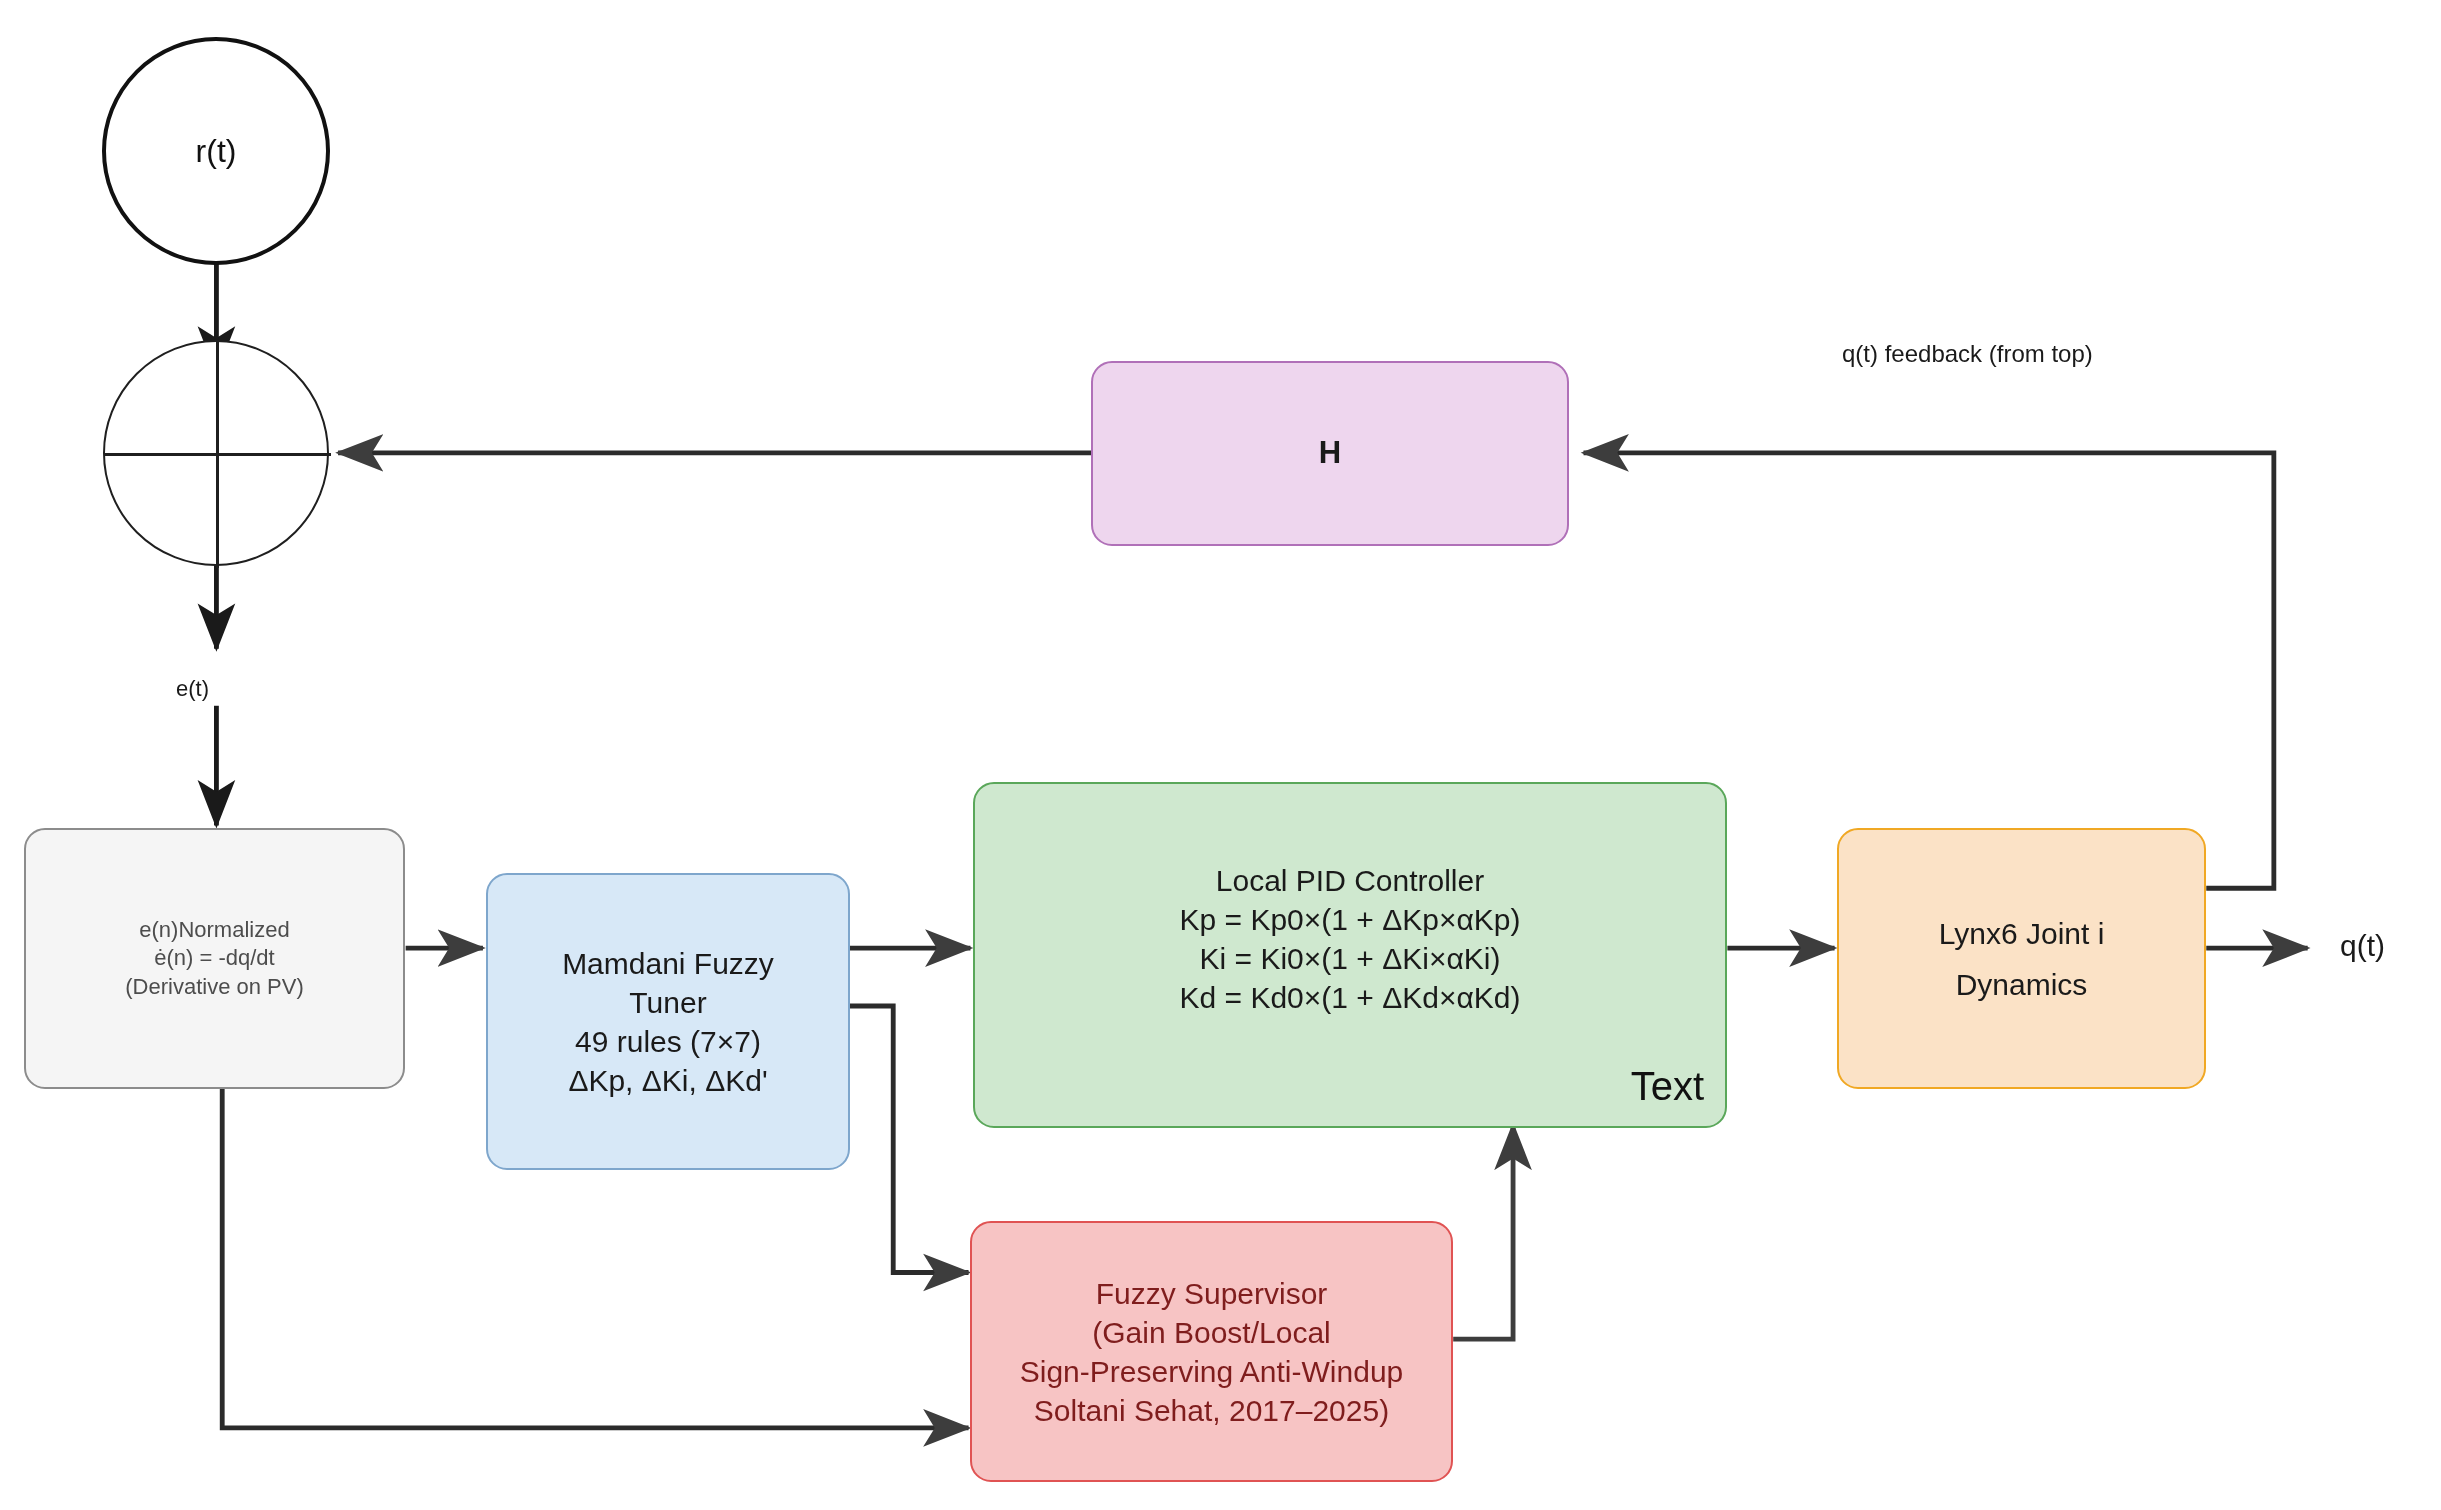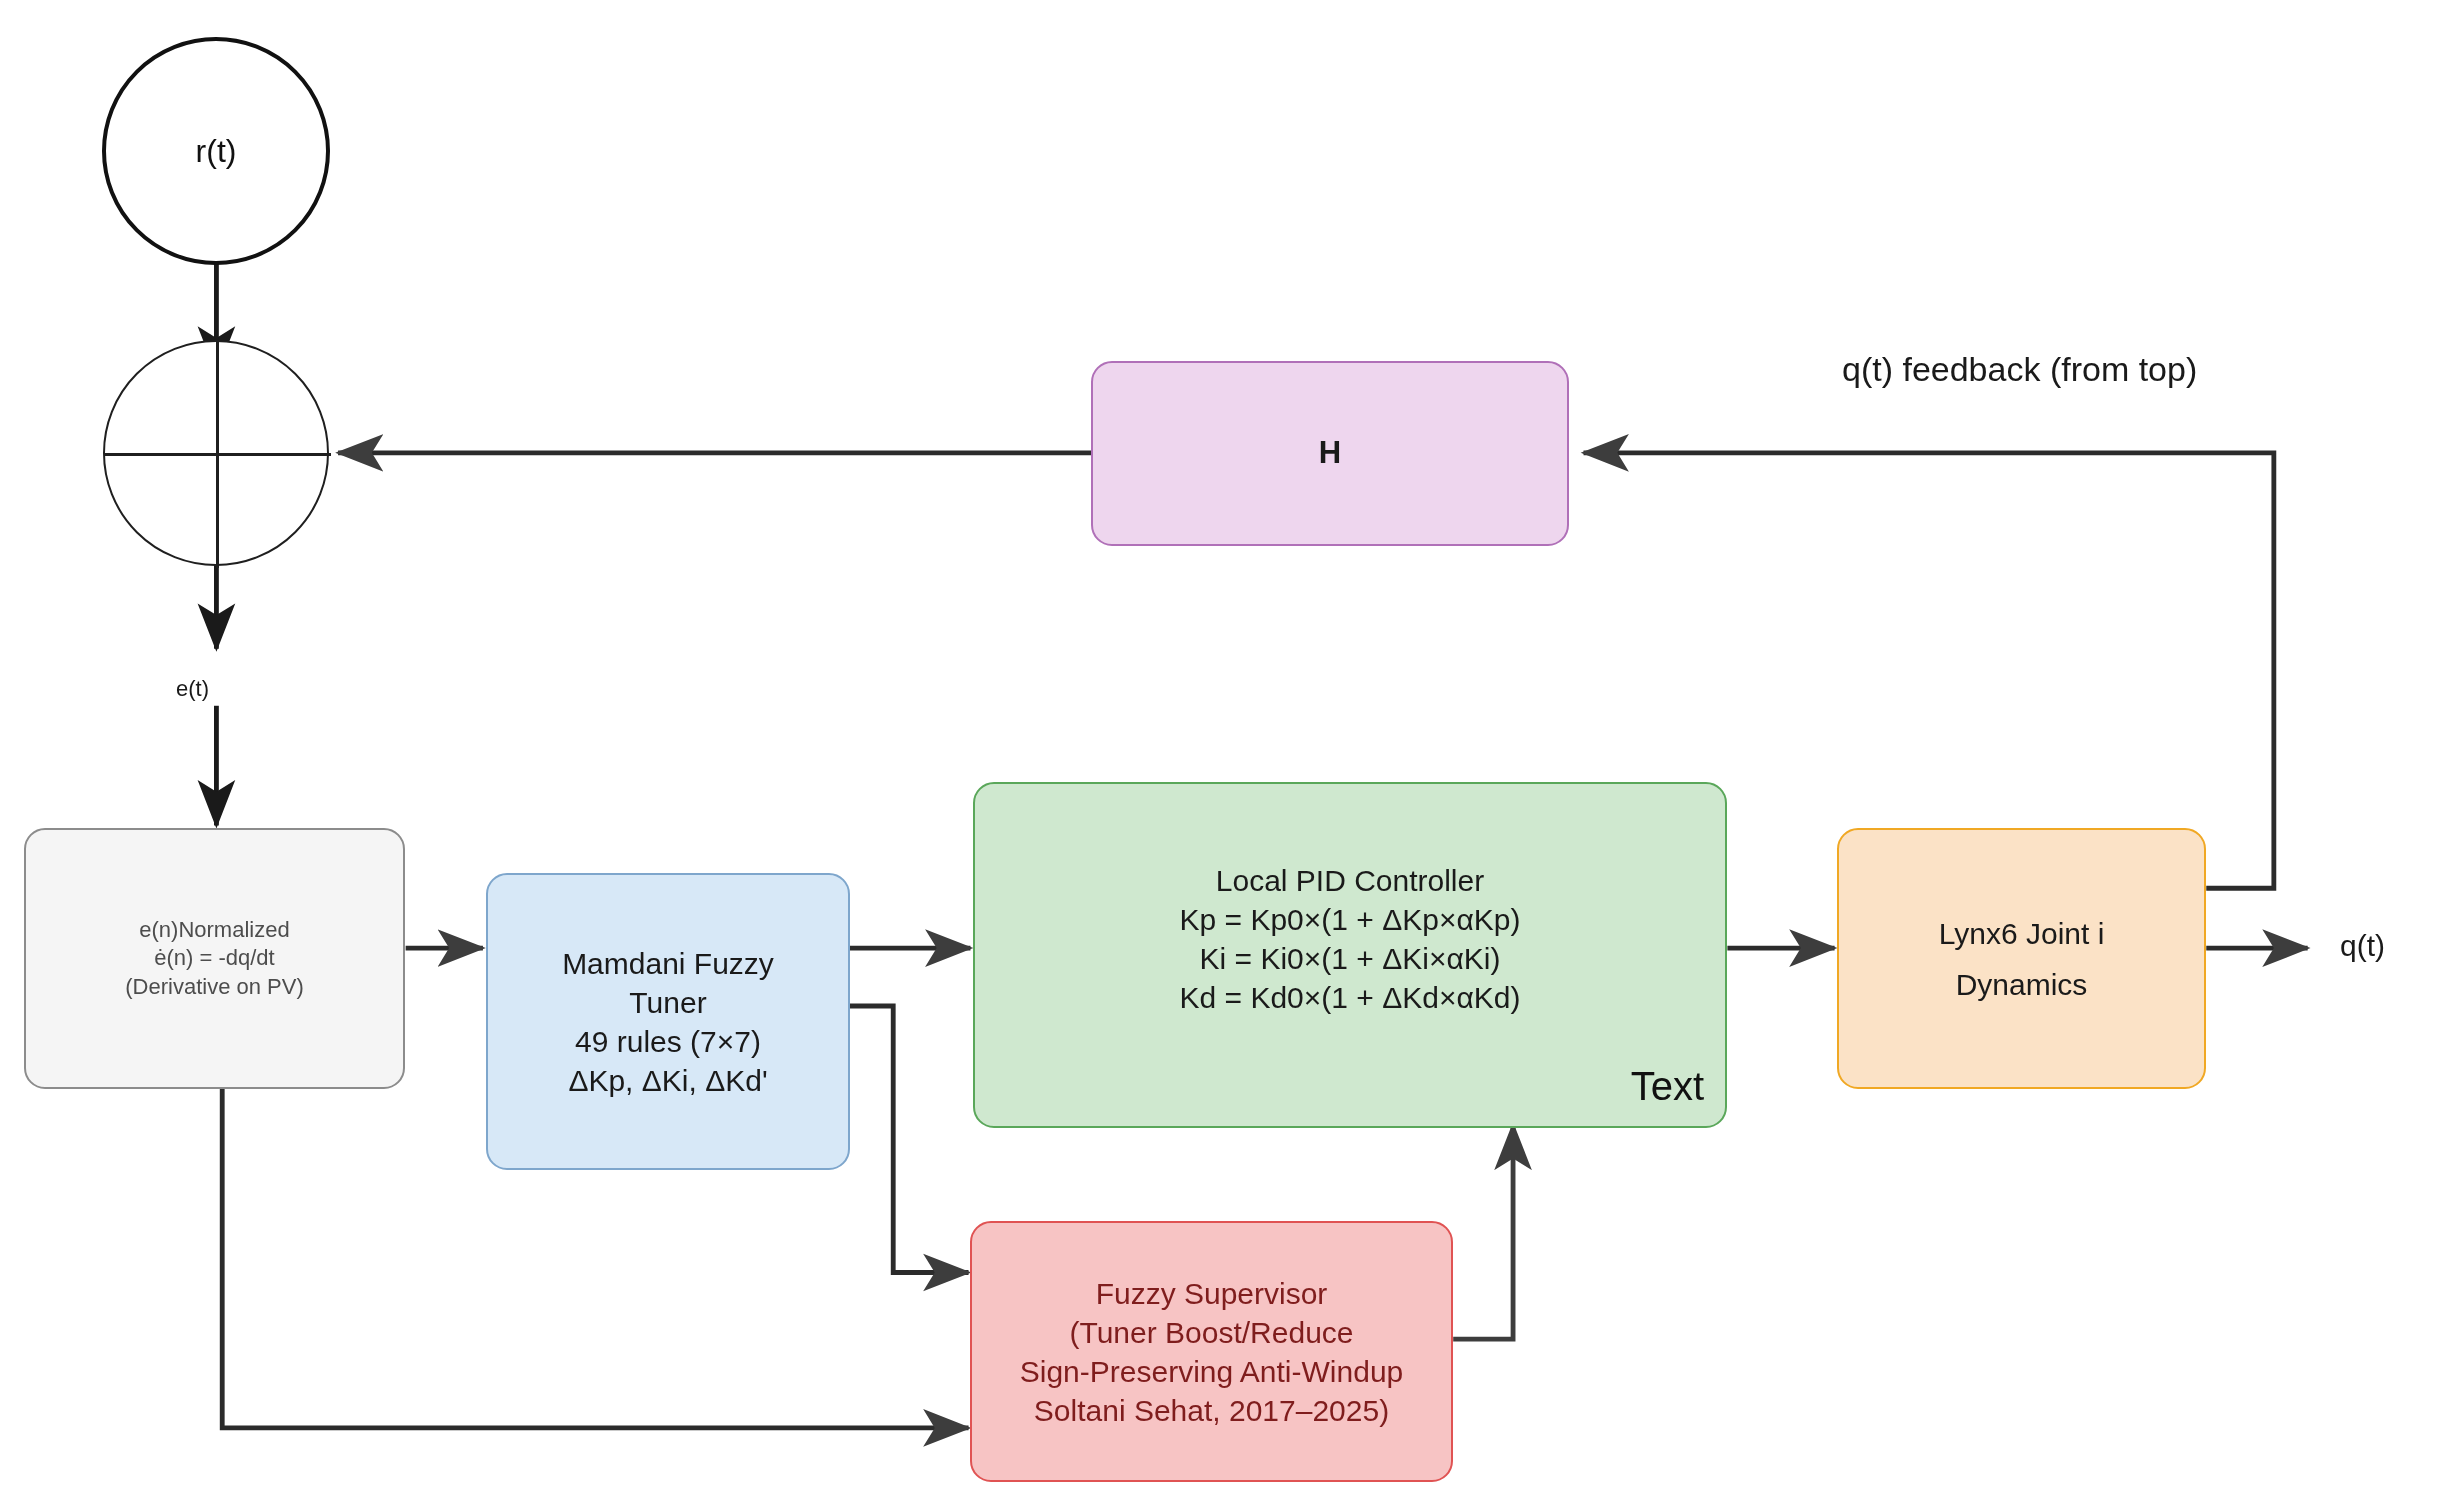--- a/index.html
+++ b/index.html
@@ -190,29 +190,29 @@
       <span>Dynamics</span>
     </div>
   </div>
 
   <div class="freetext" style="left:2340px; top:929px; font-size:30px;">q(t)</div>
 
   <div class="node" id="supervisor" style="left:970px; top:1221px; width:483px; height:261px;
               background:#f7c4c4; border-color:#e05353; color:#7f1d1d;">
     <div class="lines" style="font-size:30px;">
       <span>Fuzzy Supervisor</span>
-      <span>(Tuner Boost/Reduce</span>
+      <span>(Gain Boost/Local</span>
       <span>Sign-Preserving Anti-Windup</span>
       <span>Soltani Sehat, 2017–2025)</span>
     </div>
   </div>
 
   <div class="node" id="feedback-gain" style="left:1091px; top:361px; width:478px; height:185px;
               background:#eed6ee; border-color:#b070b8; color:#1a1a1a;">
     <div class="lines" style="font-size:31px; font-weight:bold;">
       <span>H</span>
     </div>
   </div>
 
-  <div class="freetext" style="left:1842px; top:350px; font-size:34px;text-align:center;">q(t) feedback (from top)</div>
+  <div class="freetext" style="left:1842px; top:340px; font-size:24px;text-align:center;">q(t) feedback (from top)</div>
 
 </div>
 
 
 </body></html>

